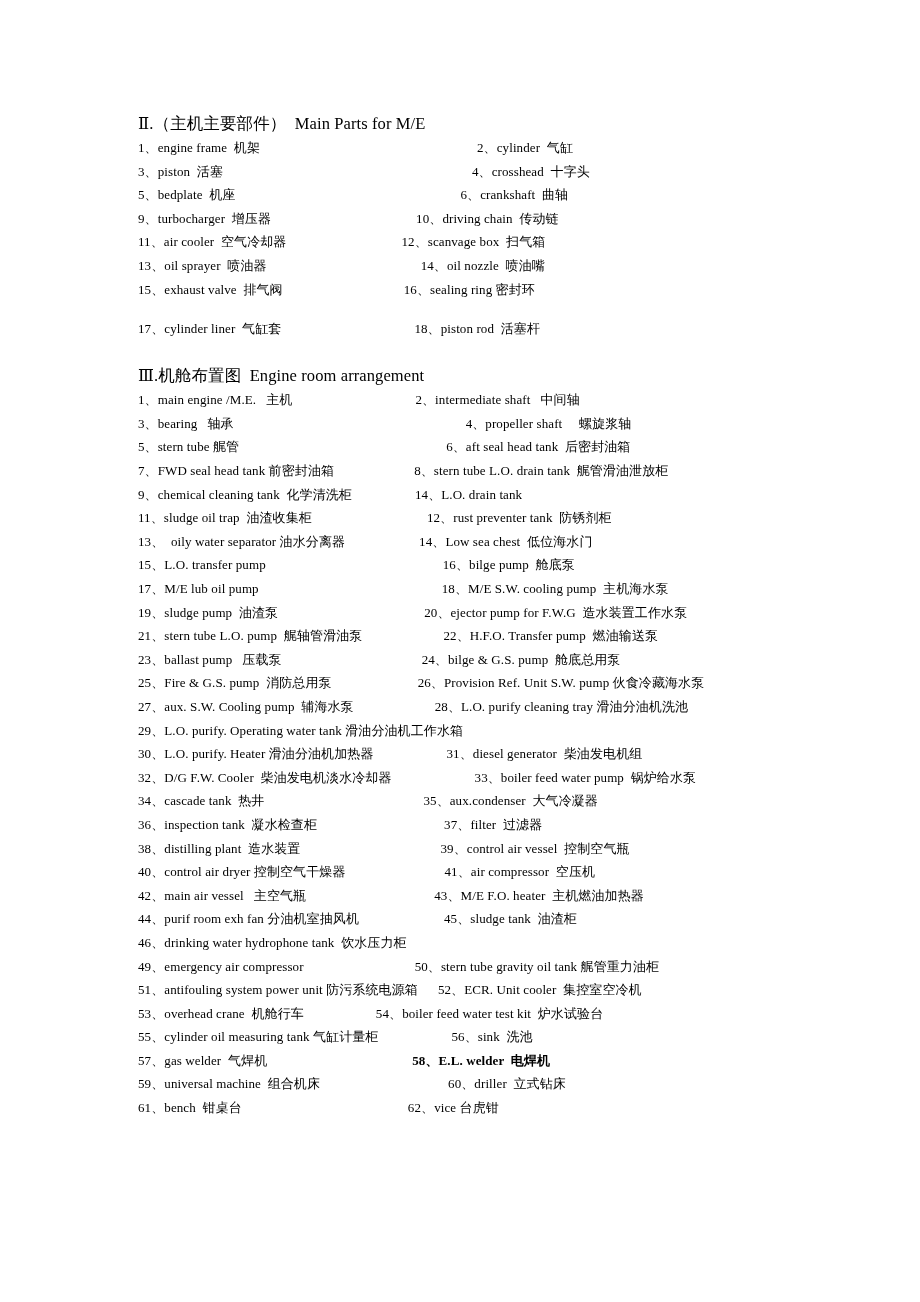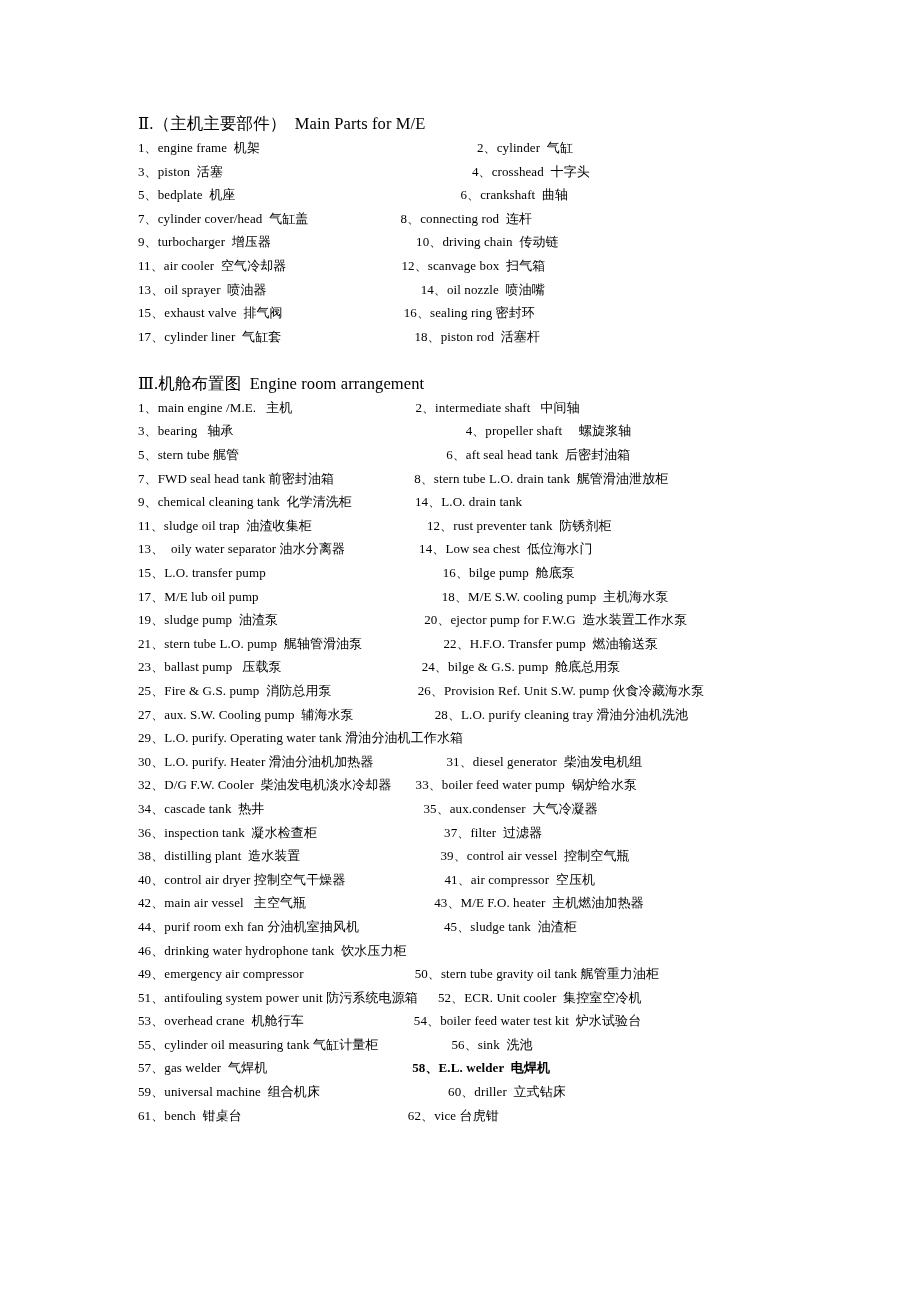--- a/index.html
+++ b/index.html
@@ -61,26 +61,25 @@
 <body>
 
 <div class="page">
   <div id="sections-root">
       <div class="section">
         <div class="heading">Ⅱ.（主机主要部件）  Main Parts for M/E</div>
         <div class="entries">
           <div class="line"><span class="col1">1、engine frame  机架</span><span class="col2" style="margin-left: 217px;">2、cylinder  气缸</span></div>
           <div class="line"><span class="col1">3、piston  活塞</span><span class="col2" style="margin-left: 249px;">4、crosshead  十字头</span></div>
           <div class="line"><span class="col1">5、bedplate  机座</span><span class="col2" style="margin-left: 225px;">6、crankshaft  曲轴</span></div>
-          <div class="line"><span class="col1">7、cylinder cover/head  气缸盖</span><span class="col2" style="margin-left: 92px;">8、connecting rod  连杆</span></div>
           <div class="line"><span class="col1">9、turbocharger  增压器</span><span class="col2" style="margin-left: 145px;">10、driving chain  传动链</span></div>
           <div class="line"><span class="col1">11、air cooler  空气冷却器</span><span class="col2" style="margin-left: 115px;">12、scanvage box  扫气箱</span></div>
           <div class="line"><span class="col1">13、oil sprayer  喷油器</span><span class="col2" style="margin-left: 154px;">14、oil nozzle  喷油嘴</span></div>
           <div class="line"><span class="col1">15、exhaust valve  排气阀</span><span class="col2" style="margin-left: 121px;">16、sealing ring 密封环</span></div>
-          <div class="line"><span class="col1">17、cylinder liner  气缸套</span><span class="col2" style="margin-left: 133px;">18、piston rod  活塞杆</span></div>
+          <div class="line"><span class="col1">17、cylinder liner  气缸套</span><span class="col2" style="margin-left: 133px; margin-top: 16px;">18、piston rod  活塞杆</span></div>
         </div>
       </div>
       <div class="section">
         <div class="heading">Ⅲ.机舱布置图  Engine room arrangement</div>
         <div class="entries">
           <div class="line"><span class="col1">1、main engine /M.E.   主机</span><span class="col2" style="margin-left: 123px;">2、intermediate shaft   中间轴</span></div>
           <div class="line"><span class="col1">3、bearing   轴承</span><span class="col2" style="margin-left: 232px;">4、propeller shaft     螺旋浆轴</span></div>
           <div class="line"><span class="col1">5、stern tube 艉管</span><span class="col2" style="margin-left: 207px;">6、aft seal head tank  后密封油箱</span></div>
           <div class="line"><span class="col1">7、FWD seal head tank 前密封油箱</span><span class="col2" style="margin-left: 80px;">8、stern tube L.O. drain tank  艉管滑油泄放柜</span></div>
           <div class="line"><span class="col1">9、chemical cleaning tank  化学清洗柜</span><span class="col2" style="margin-left: 63px;">14、L.O. drain tank</span></div>
@@ -88,31 +87,31 @@
           <div class="line"><span class="col1">13、  oily water separator 油水分离器</span><span class="col2" style="margin-left: 74px;">14、Low sea chest  低位海水门</span></div>
           <div class="line"><span class="col1">15、L.O. transfer pump</span><span class="col2" style="margin-left: 177px;">16、bilge pump  舱底泵</span></div>
           <div class="line"><span class="col1">17、M/E lub oil pump</span><span class="col2" style="margin-left: 183px;">18、M/E S.W. cooling pump  主机海水泵</span></div>
           <div class="line"><span class="col1">19、sludge pump  油渣泵</span><span class="col2" style="margin-left: 146px;">20、ejector pump for F.W.G  造水装置工作水泵</span></div>
           <div class="line"><span class="col1">21、stern tube L.O. pump  艉轴管滑油泵</span><span class="col2" style="margin-left: 81px;">22、H.F.O. Transfer pump  燃油输送泵</span></div>
           <div class="line"><span class="col1">23、ballast pump   压载泵</span><span class="col2" style="margin-left: 140px;">24、bilge &amp; G.S. pump  舱底总用泵</span></div>
           <div class="line"><span class="col1">25、Fire &amp; G.S. pump  消防总用泵</span><span class="col2" style="margin-left: 86px;">26、Provision Ref. Unit S.W. pump 伙食冷藏海水泵</span></div>
           <div class="line"><span class="col1">27、aux. S.W. Cooling pump  辅海水泵</span><span class="col2" style="margin-left: 81px;">28、L.O. purify cleaning tray 滑油分油机洗池</span></div>
           <div class="line"><span class="col1">29、L.O. purify. Operating water tank 滑油分油机工作水箱</span></div>
           <div class="line"><span class="col1">30、L.O. purify. Heater 滑油分油机加热器</span><span class="col2" style="margin-left: 73px;">31、diesel generator  柴油发电机组</span></div>
-          <div class="line"><span class="col1">32、D/G F.W. Cooler  柴油发电机淡水冷却器</span><span class="col2" style="margin-left: 24px; text-align: center;">33、boiler feed water pump  锅炉给水泵</span></div>
+          <div class="line"><span class="col1">32、D/G F.W. Cooler  柴油发电机淡水冷却器</span><span class="col2" style="margin-left: 83px; text-align: center;">33、boiler feed water pump  锅炉给水泵</span></div>
           <div class="line"><span class="col1">34、cascade tank  热井</span><span class="col2" style="margin-left: 159px;">35、aux.condenser  大气冷凝器</span></div>
           <div class="line"><span class="col1">36、inspection tank  凝水检查柜</span><span class="col2" style="margin-left: 127px;">37、filter  过滤器</span></div>
           <div class="line"><span class="col1">38、distilling plant  造水装置</span><span class="col2" style="margin-left: 140px;">39、control air vessel  控制空气瓶</span></div>
           <div class="line"><span class="col1">40、control air dryer 控制空气干燥器</span><span class="col2" style="margin-left: 99px;">41、air compressor  空压机</span></div>
           <div class="line"><span class="col1">42、main air vessel   主空气瓶</span><span class="col2" style="margin-left: 128px;">43、M/E F.O. heater  主机燃油加热器</span></div>
           <div class="line"><span class="col1">44、purif room exh fan 分油机室抽风机</span><span class="col2" style="margin-left: 85px;">45、sludge tank  油渣柜</span></div>
           <div class="line"><span class="col1">46、drinking water hydrophone tank  饮水压力柜</span></div>
           <div class="line"><span class="col1">49、emergency air compressor</span><span class="col2" style="margin-left: 111px;">50、stern tube gravity oil tank 艉管重力油柜</span></div>
           <div class="line"><span class="col1">51、antifouling system power unit 防污系统电源箱</span><span class="col2" style="margin-left: 20px;">52、ECR. Unit cooler  集控室空冷机</span></div>
-          <div class="line"><span class="col1">53、overhead crane  机舱行车</span><span class="col2" style="margin-left: 110px;">54、boiler feed water test kit  炉水试验台</span></div>
+          <div class="line"><span class="col1">53、overhead crane  机舱行车</span><span class="col2" style="margin-left: 72px;">54、boiler feed water test kit  炉水试验台</span></div>
           <div class="line"><span class="col1">55、cylinder oil measuring tank 气缸计量柜</span><span class="col2" style="margin-left: 73px;">56、sink  洗池</span></div>
           <div class="line"><span class="col1">57、gas welder  气焊机</span><span class="col2" style="margin-left: 145px; font-weight: bold;">58、E.L. welder  电焊机</span></div>
           <div class="line"><span class="col1">59、universal machine  组合机床</span><span class="col2" style="margin-left: 128px;">60、driller  立式钻床</span></div>
           <div class="line"><span class="col1">61、bench  钳桌台</span><span class="col2" style="margin-left: 166px;">62、vice 台虎钳</span></div>
         </div>
       </div>
     </div>
 </div>
 
 </body></html>

